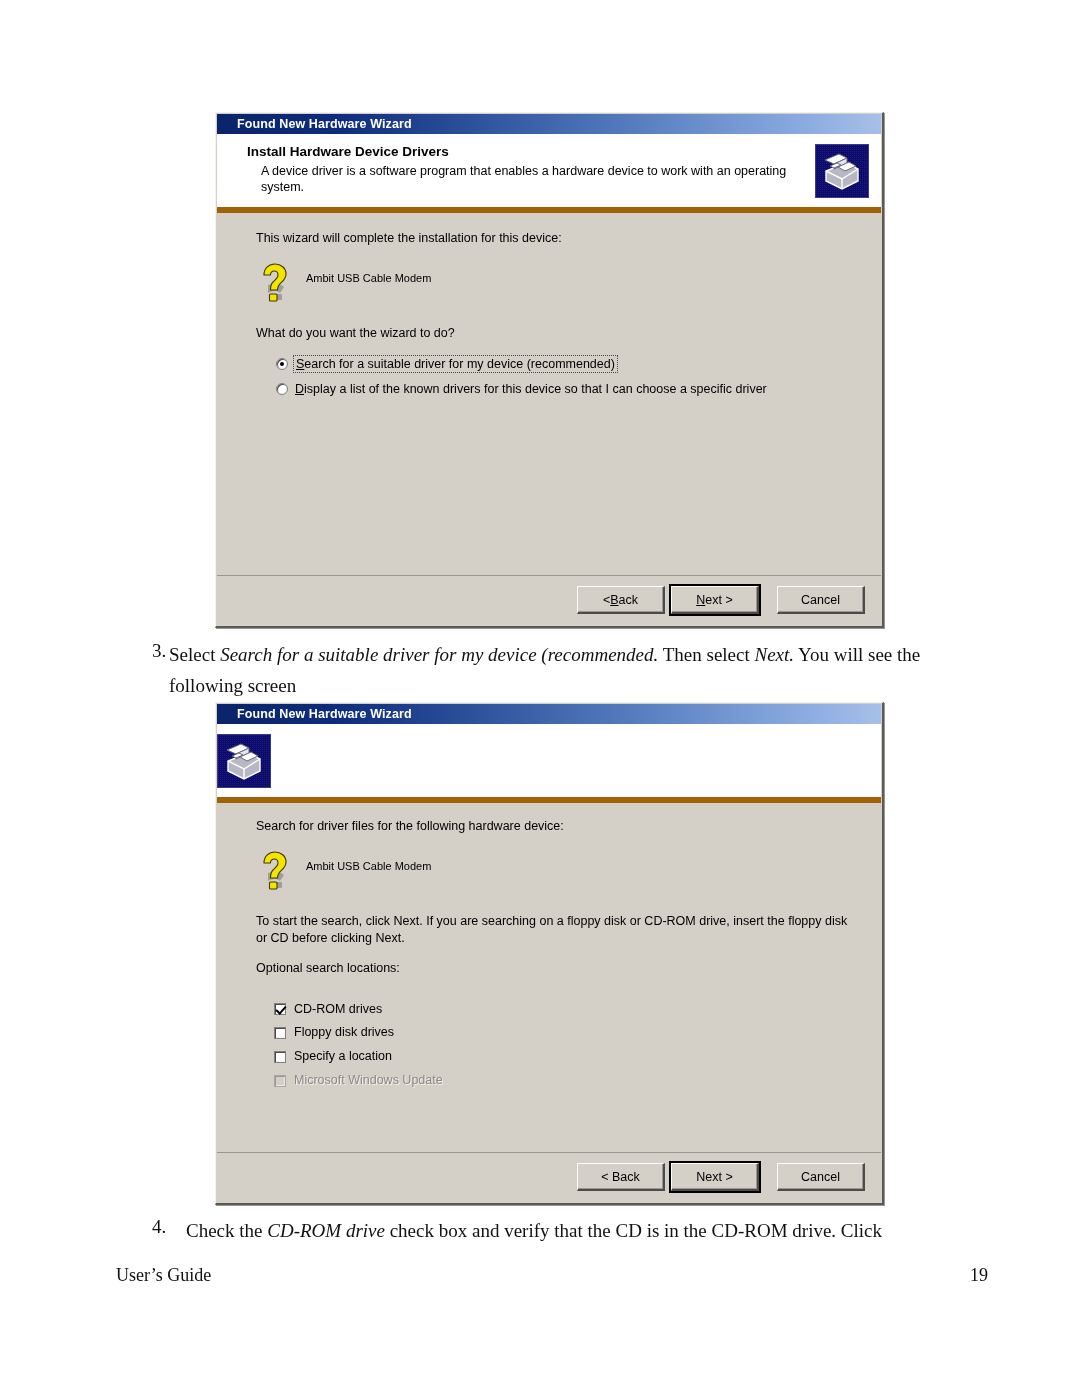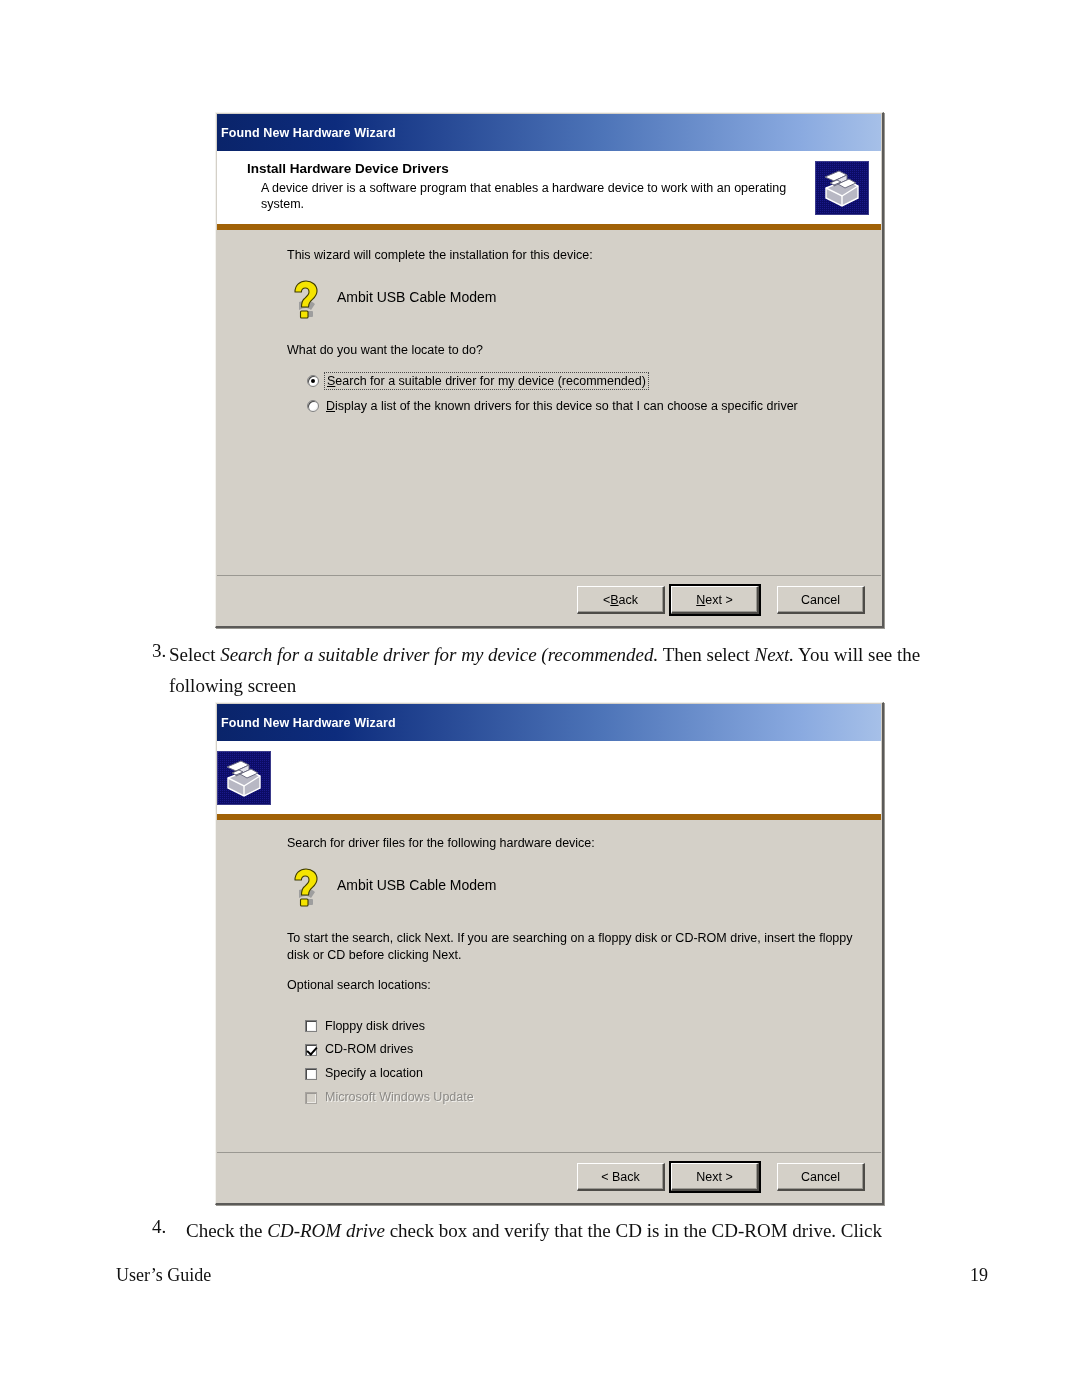--- a/index.html
+++ b/index.html
@@ -36,28 +36,28 @@
   .win-dialog-inner {
     border: 1px solid #d4d0c8;
     height: 100%;
     box-sizing: border-box;
     background: #d4d0c8;
     display: flex;
     flex-direction: column;
   }
 
   .titlebar {
-    height: 37px;
+    height: 20px;
     background: linear-gradient(to right, #0a246a 0%, #0d2c7d 18%, #4d74b8 58%, #8aaae0 88%, #a6c0e8 100%);
     color: #ffffff;
     font-size: 12.5px;
     font-weight: bold;
     display: flex;
     align-items: center;
-    padding-left: 4px;
+    padding-left: 20px;
     letter-spacing: 0.1px;
     flex: 0 0 auto;
   }
 
   
   .wiz-header {
     background: #ffffff;
     border-bottom: 6px solid #a16207;
     padding: 10px 0 9px 0;
     display: flex;
@@ -90,21 +90,21 @@
     align-self: flex-start;
     background: #0c0c66;
     border: 1px solid #3a3a8a;
     position: relative;
     box-sizing: border-box;
   }
 
   
   .wiz-body {
     flex: 1 1 auto;
-    padding: 17px 22px 6px 70px;
+    padding: 17px 22px 6px 39px;
     font-size: 12.5px;
     color: #000;
     line-height: 1.35;
     position: relative;
   }
   .body-line { margin-bottom: 14px; }
   .para { margin-bottom: 13px; }
 
   .device-row {
     display: flex;
@@ -113,21 +113,21 @@
     min-height: 46px;
   }
   .qmark {
     width: 42px;
     height: 44px;
     flex: 0 0 auto;
     position: relative;
     margin-right: 8px;
   }
   .device-name {
-    font-size: 14px;
+    font-size: 11px;
     padding-top: 10px;
   }
 
   
   .opt-list { margin-top: 4px; padding-left: 20px; }
   .opt-row {
     display: flex;
     align-items: flex-start;
     margin-bottom: 9px;
     font-size: 12.5px;
@@ -316,21 +316,21 @@
               <g fill="#f5e400" stroke="#3d3a00" stroke-width="1.1" stroke-linejoin="round">
                 <path d="M8 14 c0 -7 5 -11 11 -11 c6 0 11 4 11 10 c0 6 -5 8 -7 11 c-1.5 2 -1.5 4 -1.5 5 l-7 0 c0 -3 0.5 -6 2.5 -8 c2 -2 5 -4 5 -7 c0 -2.5 -1.8 -4 -3.8 -4 c-2.2 0 -3.8 1.6 -3.8 4 z"></path>
                 <rect x="13.5" y="33" width="7.5" height="7" rx="1"></rect>
               </g>
             </svg>
           </div>
           <div class="device-name">Ambit USB Cable Modem</div>
         </div>
 
 
-        <div class="body-line">What do you want the locate to do?</div>
+        <div class="body-line">What do you want the wizard to do?</div>
 
         <div class="opt-list">
           <div class="opt-row">
             <span class="radio checked"></span>
             <span class="opt-label focus"><span class="acc">S</span><span>earch for a suitable driver for my device (recommended)</span></span>
           </div>
           <div class="opt-row">
             <span class="radio"></span>
             <span class="opt-label" style="max-width:520px;"><span class="acc">D</span><span>isplay a list of the known drivers for this device so that I can choose a specific driver</span></span>
           </div>
@@ -409,26 +409,26 @@
             </svg>
           </div>
           <div class="device-name">Ambit USB Cable Modem</div>
         </div>
 
         <div class="para">To start the search, click Next. If you are searching on a floppy disk or CD-ROM drive, insert the floppy disk or CD before clicking Next.</div>
 
         <div class="chk-head">Optional search locations:</div>
         <div class="chk-list">
           <div class="chk-row">
+            <span class="chkbox checked"></span>
+            <span class="chk-label">CD-ROM drives</span>
+          </div>
+          <div class="chk-row">
             <span class="chkbox"></span>
             <span class="chk-label">Floppy disk drives</span>
-          </div>
-          <div class="chk-row">
-            <span class="chkbox checked"></span>
-            <span class="chk-label">CD-ROM drives</span>
           </div>
           <div class="chk-row">
             <span class="chkbox"></span>
             <span class="chk-label">Specify a location</span>
           </div>
           <div class="chk-row">
             <span class="chkbox disabled"></span>
             <span class="chk-label disabled">Microsoft Windows Update</span>
           </div>
         </div>

